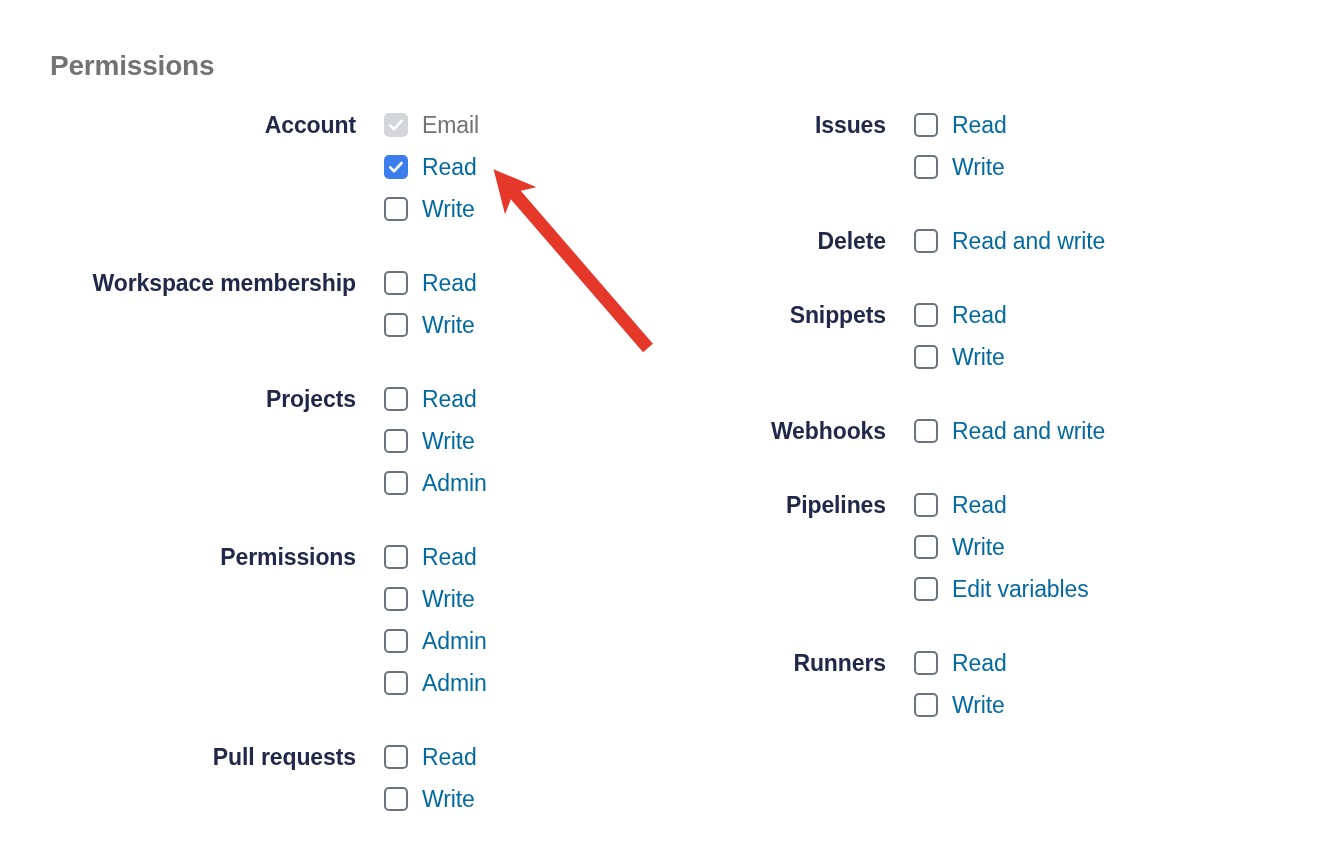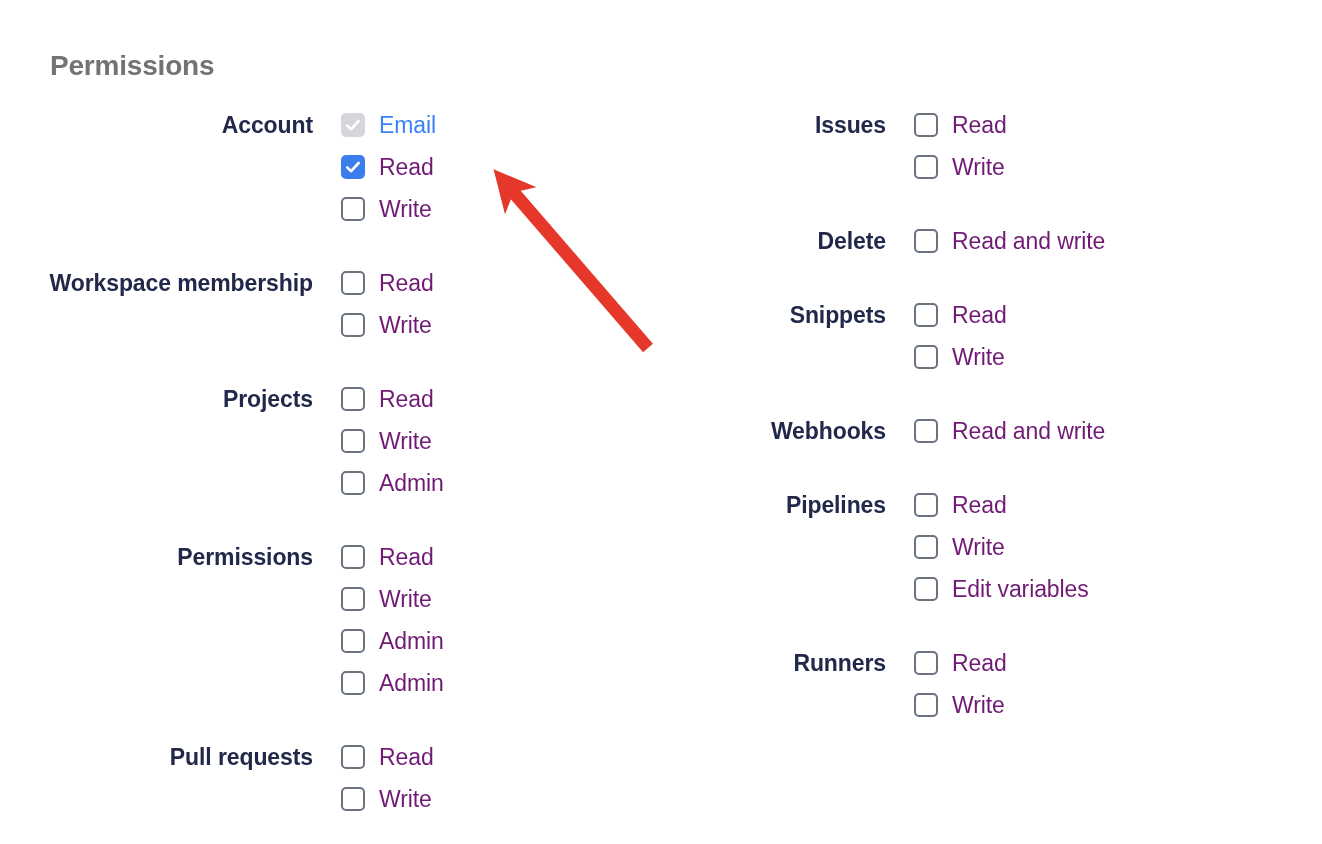--- a/index.html
+++ b/index.html
@@ -53,21 +53,21 @@
     text-align: right;
     font-size: 23px;
     font-weight: bold;
     color: #21284a;
     line-height: 42px;
     letter-spacing: -0.1px;
     flex: 0 0 auto;
     padding-right: 28px;
     box-sizing: border-box;
   }
-  .perm-column.left  .group-label { width: 341px; }
+  .perm-column.left  .group-label { width: 384px; }
   .perm-column.right .group-label { width: 300px; }
 
   .options {
     flex: 1 1 auto;
     padding-top: 0;
   }
 
   .option-row {
     display: flex;
     align-items: center;
@@ -97,28 +97,28 @@
   .cb.disabled-checked {
     background: #d4d6d9;
     border-color: #d4d6d9;
     cursor: default;
   }
   .cb.disabled-checked .tick { display: block; }
   .cb.disabled-checked .tick path { stroke: #ffffff; }
 
   .option-label {
     font-size: 23px;
-    color: #701a75;
+    color: #0369a1;
     margin-left: 14px;
     line-height: 30px;
     white-space: nowrap;
     letter-spacing: -0.1px;
     cursor: pointer;
   }
-  .option-label.muted { color: #3b82f6; }
+  .option-label.muted { color: #737373; }
 
   #cursor-arrow {
     position: absolute;
     left: 0;
     top: 0;
     width: 1322px;
     height: 844px;
     pointer-events: none;
   }
 </style>

